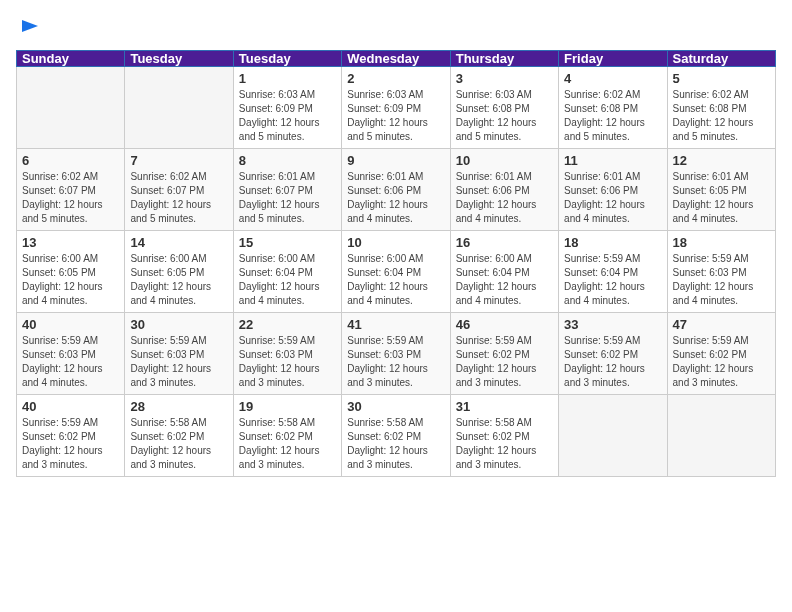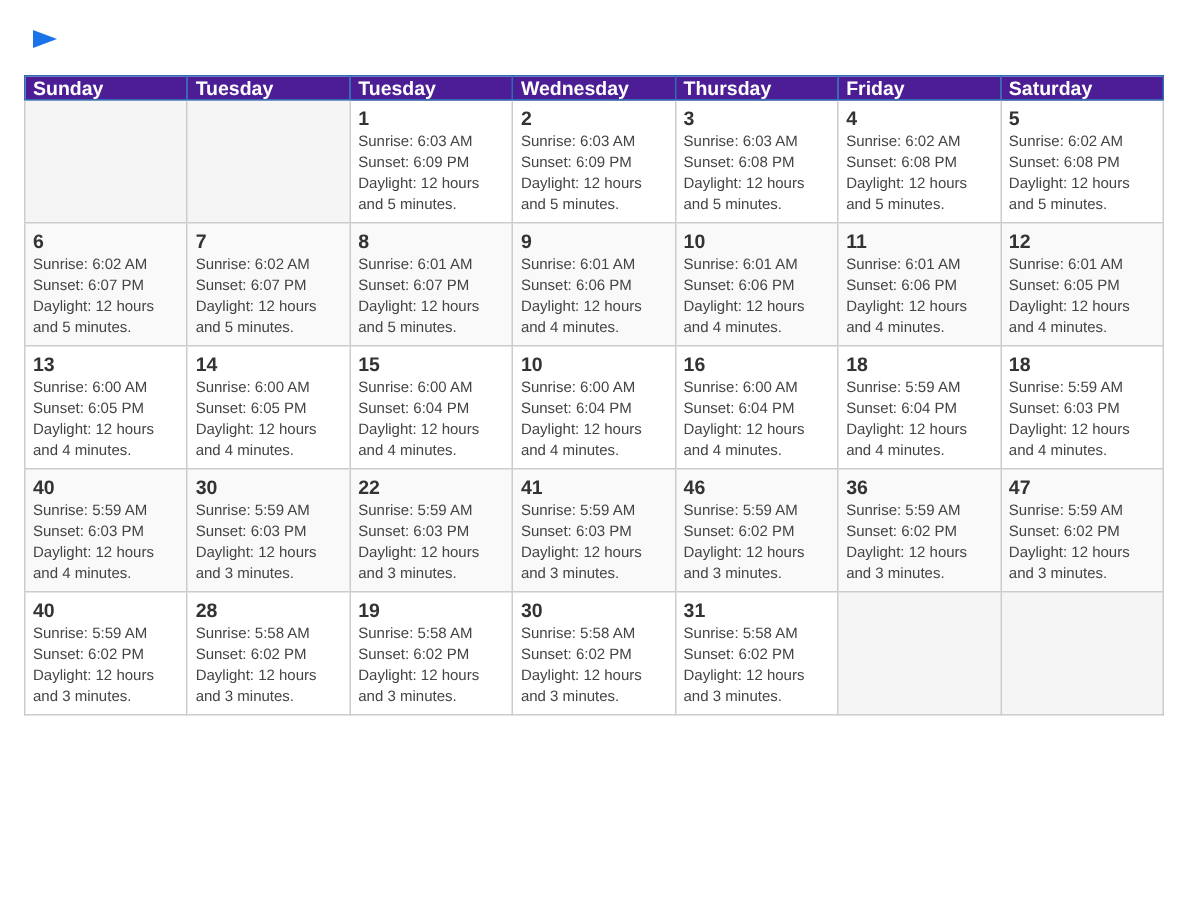--- a/index.html
+++ b/index.html
@@ -266,21 +266,21 @@
 Sunset: 6:03 PM
 Daylight: 12 hours and 3 minutes.</div>
         </td>
         <td>
           <div class="day-number">46</div>
           <div class="day-info" style="white-space: pre-line;">Sunrise: 5:59 AM
 Sunset: 6:02 PM
 Daylight: 12 hours and 3 minutes.</div>
         </td>
         <td>
-          <div class="day-number">36</div>
+          <div class="day-number">33</div>
           <div class="day-info" style="white-space: pre-line;">Sunrise: 5:59 AM
 Sunset: 6:02 PM
 Daylight: 12 hours and 3 minutes.</div>
         </td>
         <td>
           <div class="day-number">47</div>
           <div class="day-info" style="white-space: pre-line;">Sunrise: 5:59 AM
 Sunset: 6:02 PM
 Daylight: 12 hours and 3 minutes.</div>
         </td>

